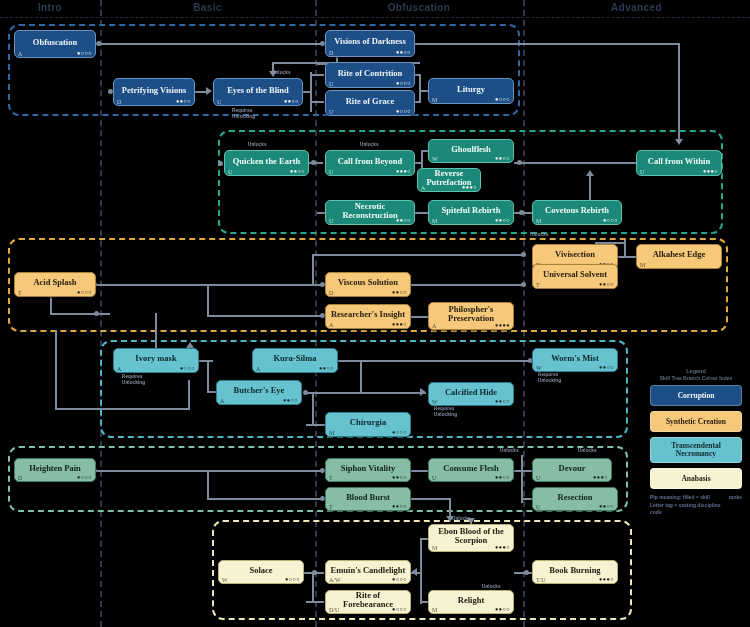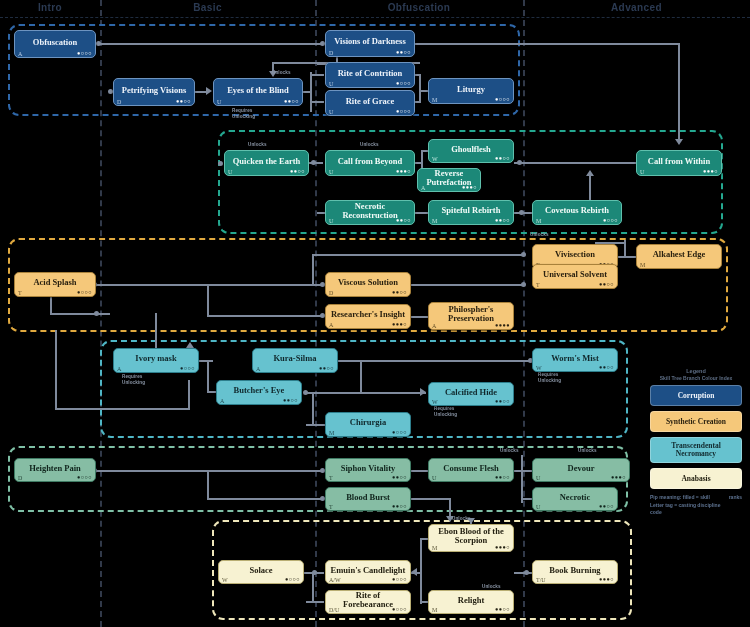--- a/index.html
+++ b/index.html
@@ -406,32 +406,32 @@
       <div class="node c-blood" style="left: 325px; top: 458px; width: 86px; height: 24px;">
         <span class="nlabel">Siphon Vitality</span>
         <span class="tag">T</span>
         <span class="pips">●●○○</span>
       </div>
       <div class="node c-blood" style="left: 428px; top: 458px; width: 86px; height: 24px;">
         <span class="nlabel">Consume Flesh</span>
         <span class="tag">U</span>
         <span class="pips">●●○○</span>
       </div>
-      <div class="node c-blood" style="left: 532px; top: 458px; width: 98px; height: 24px;">
+      <div class="node c-blood" style="left: 532px; top: 458px; width: 80px; height: 24px;">
         <span class="nlabel">Devour</span>
         <span class="tag">U</span>
         <span class="pips">●●●○</span>
       </div>
       <div class="node c-blood" style="left: 325px; top: 487px; width: 86px; height: 24px;">
         <span class="nlabel">Blood Burst</span>
         <span class="tag">T</span>
         <span class="pips">●●○○</span>
       </div>
       <div class="node c-blood" style="left: 532px; top: 487px; width: 86px; height: 24px;">
-        <span class="nlabel">Necrotic</span>
+        <span class="nlabel">Resection</span>
         <span class="tag">U</span>
         <span class="pips">●●○○</span>
       </div>
       <div class="node c-anabasis" style="left: 218px; top: 560px; width: 86px; height: 24px;">
         <span class="nlabel">Solace</span>
         <span class="tag">W</span>
         <span class="pips">●○○○</span>
       </div>
       <div class="node c-anabasis" style="left: 325px; top: 560px; width: 86px; height: 24px;">
         <span class="nlabel">Emuin's Candlelight</span>

